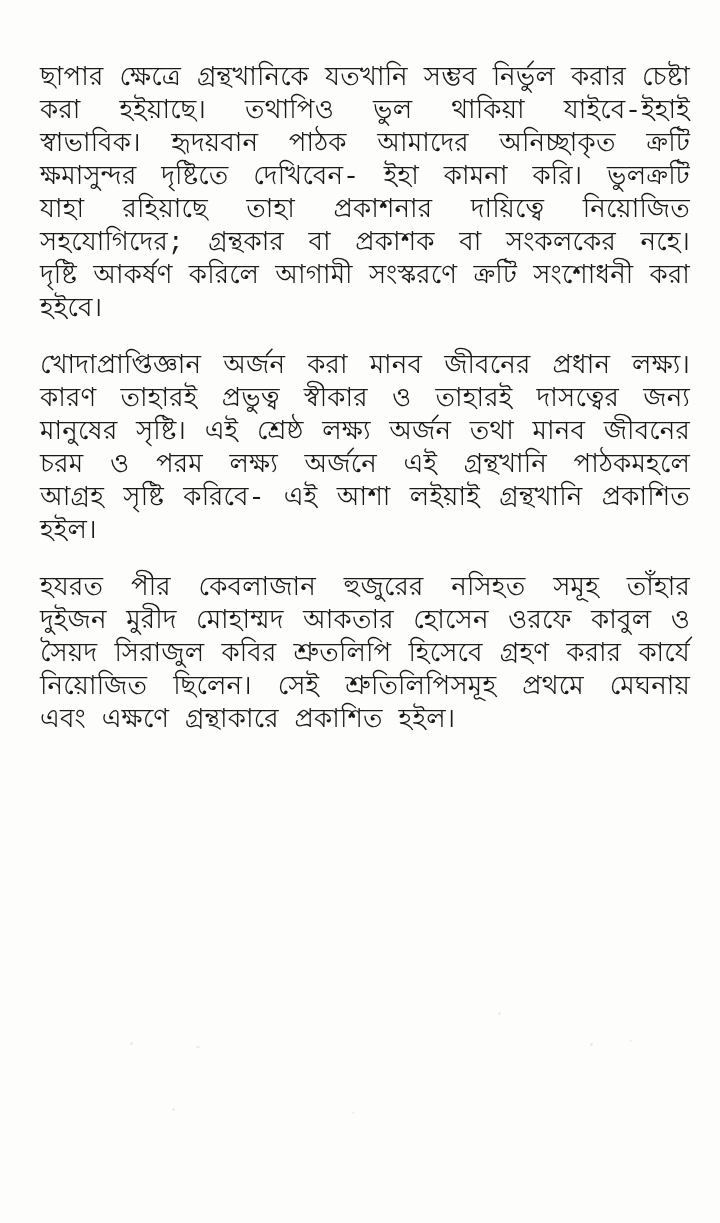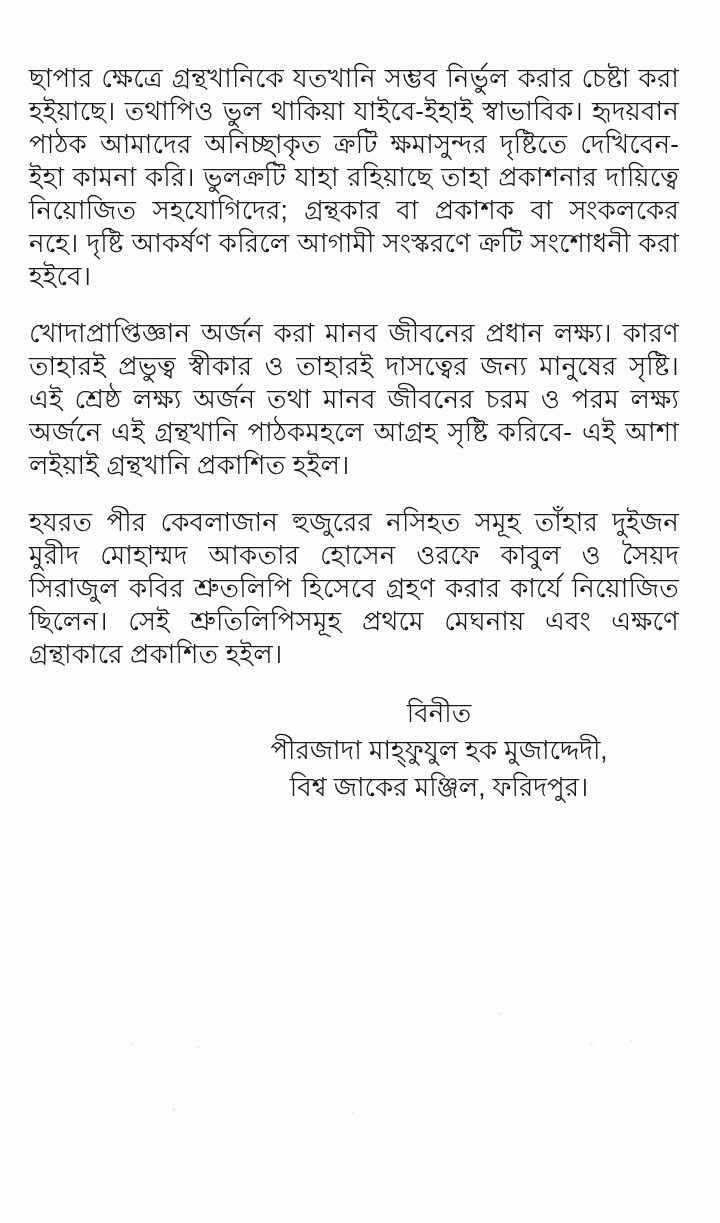--- a/index.html
+++ b/index.html
@@ -6,24 +6,24 @@
     margin: 0;
     padding: 0;
     background: #ffffff;
   }
   .page {
     position: relative;
     width: 720px;
     height: 1223px;
     background: var(--page-bg, #fdfdfc);
     color: var(--ink, #1a1a1a);
-    font-family: Liberation Sans, sans-serif;
+    font-family: Liberation Mono, monospace;
     overflow: hidden;
     box-sizing: border-box;
-    padding: 62px 30px 0 29px;
+    padding: 62px 30px 0 40px;
   }
   .body-text {
     width: 650px;
     font-size: 26px;
     line-height: 33px;
     text-align: justify;
     letter-spacing: 0.2px;
   }
   .para {
     margin: 0 0 24px 0;
@@ -58,25 +58,20 @@
 <body>
 
 <div class="page">
 
   <div class="body-text">
     <p class="para">ছাপার ক্ষেত্রে গ্রন্থখানিকে যতখানি সম্ভব নির্ভুল করার চেষ্টা করা হইয়াছে। তথাপিও ভুল থাকিয়া যাইবে-ইহাই স্বাভাবিক। হৃদয়বান পাঠক আমাদের অনিচ্ছাকৃত ক্রটি ক্ষমাসুন্দর দৃষ্টিতে দেখিবেন- ইহা কামনা করি। ভুলক্রটি যাহা রহিয়াছে তাহা প্রকাশনার দায়িত্বে নিয়োজিত সহযোগিদের; গ্রন্থকার বা প্রকাশক বা সংকলকের নহে। দৃষ্টি আকর্ষণ করিলে আগামী সংস্করণে ক্রটি সংশোধনী করা হইবে।</p>
     <p class="para">খোদাপ্রাপ্তিজ্ঞান অর্জন করা মানব জীবনের প্রধান লক্ষ্য। কারণ তাহারই প্রভুত্ব স্বীকার ও তাহারই দাসত্বের জন্য মানুষের সৃষ্টি। এই শ্রেষ্ঠ লক্ষ্য অর্জন তথা মানব জীবনের চরম ও পরম লক্ষ্য অর্জনে এই গ্রন্থখানি পাঠকমহলে আগ্রহ সৃষ্টি করিবে- এই আশা লইয়াই গ্রন্থখানি প্রকাশিত হইল।</p>
     <p class="para">হযরত পীর কেবলাজান হুজুরের নসিহত সমূহ তাঁহার দুইজন মুরীদ মোহাম্মদ আকতার হোসেন ওরফে কাবুল ও সৈয়দ সিরাজুল কবির শ্রুতলিপি হিসেবে গ্রহণ করার কার্যে নিয়োজিত ছিলেন। সেই শ্রুতিলিপিসমূহ প্রথমে মেঘনায় এবং এক্ষণে গ্রন্থাকারে প্রকাশিত হইল।</p>
   </div>
 
-  <div class="signature">
-    <div class="sig-line">বিনীত</div>
-    <div class="sig-line">পীরজাদা মাহ্‌ফুযুল হক মুজাদ্দেদী,</div>
-    <div class="sig-line">বিশ্ব জাকের মঞ্জিল, ফরিদপুর।</div>
-  </div>
 
   <div class="speck s1"></div>
   <div class="speck s2"></div>
   <div class="speck s3"></div>
   <div class="speck s4"></div>
   <div class="speck s5"></div>
   <div class="speck s6"></div>
   <div class="speck s7"></div>
 
 </div>

